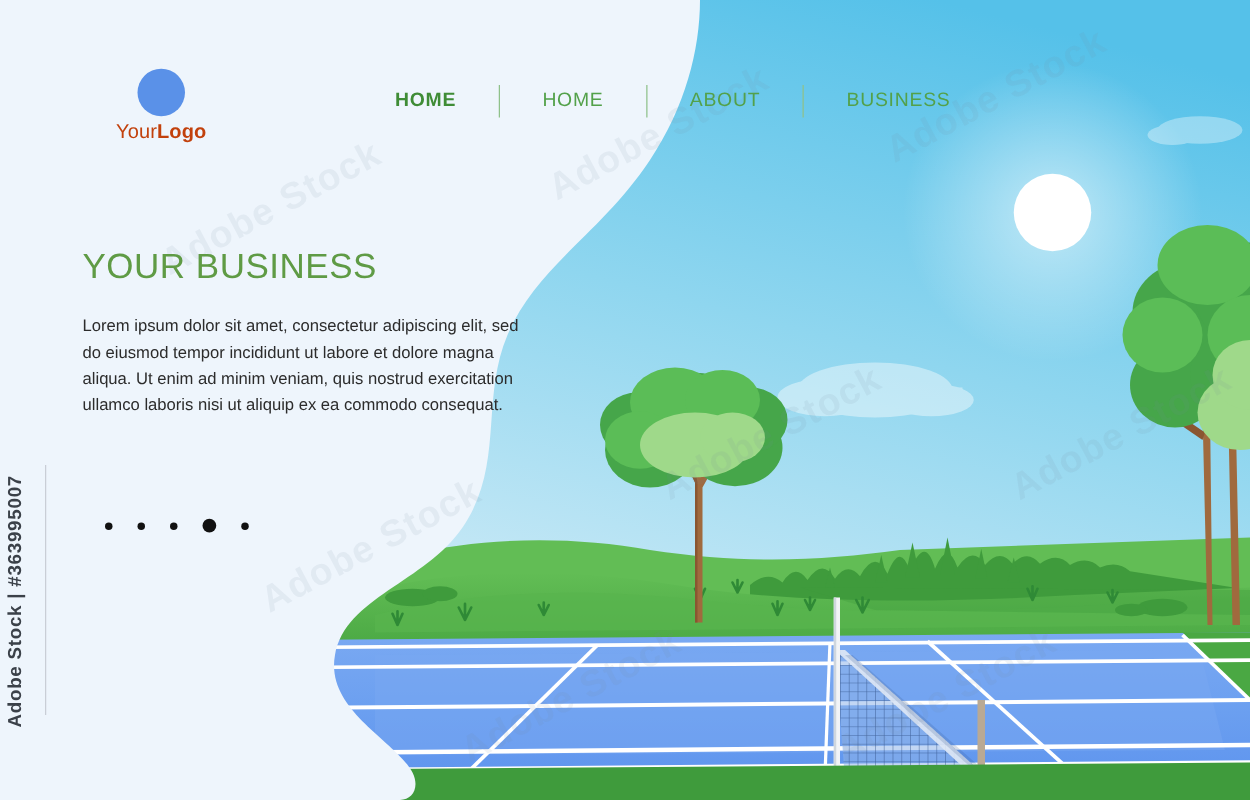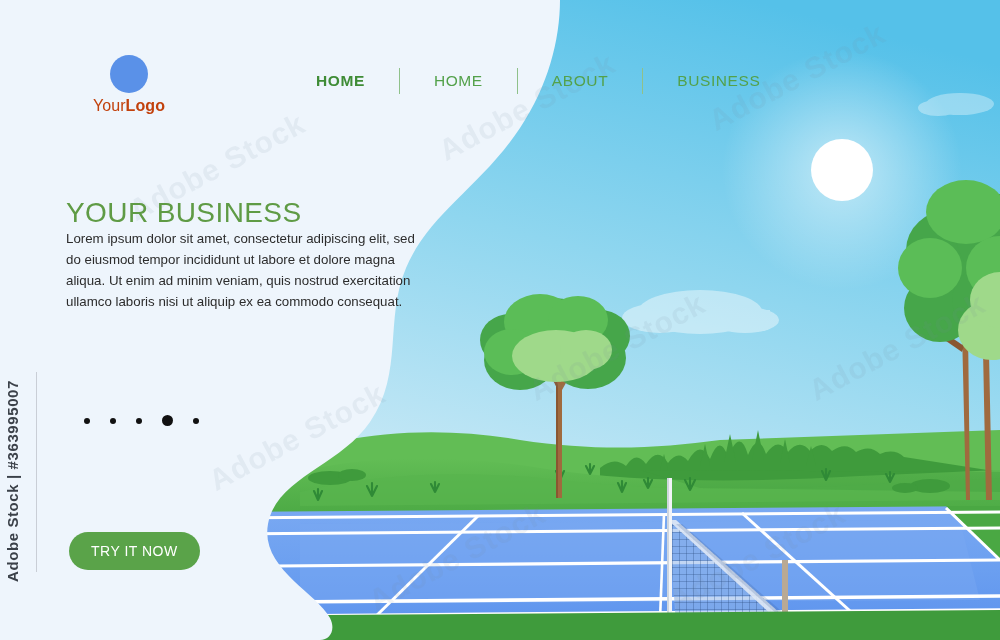--- a/index.html
+++ b/index.html
@@ -88,20 +88,21 @@
     font-family: "Liberation Sans", sans-serif;
   }
   #subheadline {
     margin-top: 12px;
     font-size: 25px;
     font-weight: bold;
     color: #5a91e8;
     letter-spacing: 0.2px;
   }
   #body-copy {
+    margin-top: 22px;
     font-size: 13.3px;
     line-height: 1.58;
     color: #2c2c2c;
     width: 360px;
   }
 
   #dots {
     position: absolute;
     left: 84px; top: 415px;
     display: flex;
@@ -413,18 +414,17 @@
   </section>
 
   <div id="dots">
     <span class="dot"></span>
     <span class="dot"></span>
     <span class="dot"></span>
     <span class="dot active"></span>
     <span class="dot"></span>
   </div>
 
-  <button id="cta">TRY IT NOW</button>
 
   <div id="edge-line"></div>
   <div id="stock-id">Adobe Stock | #363995007</div>
 
 </div>
 
 </body></html>

